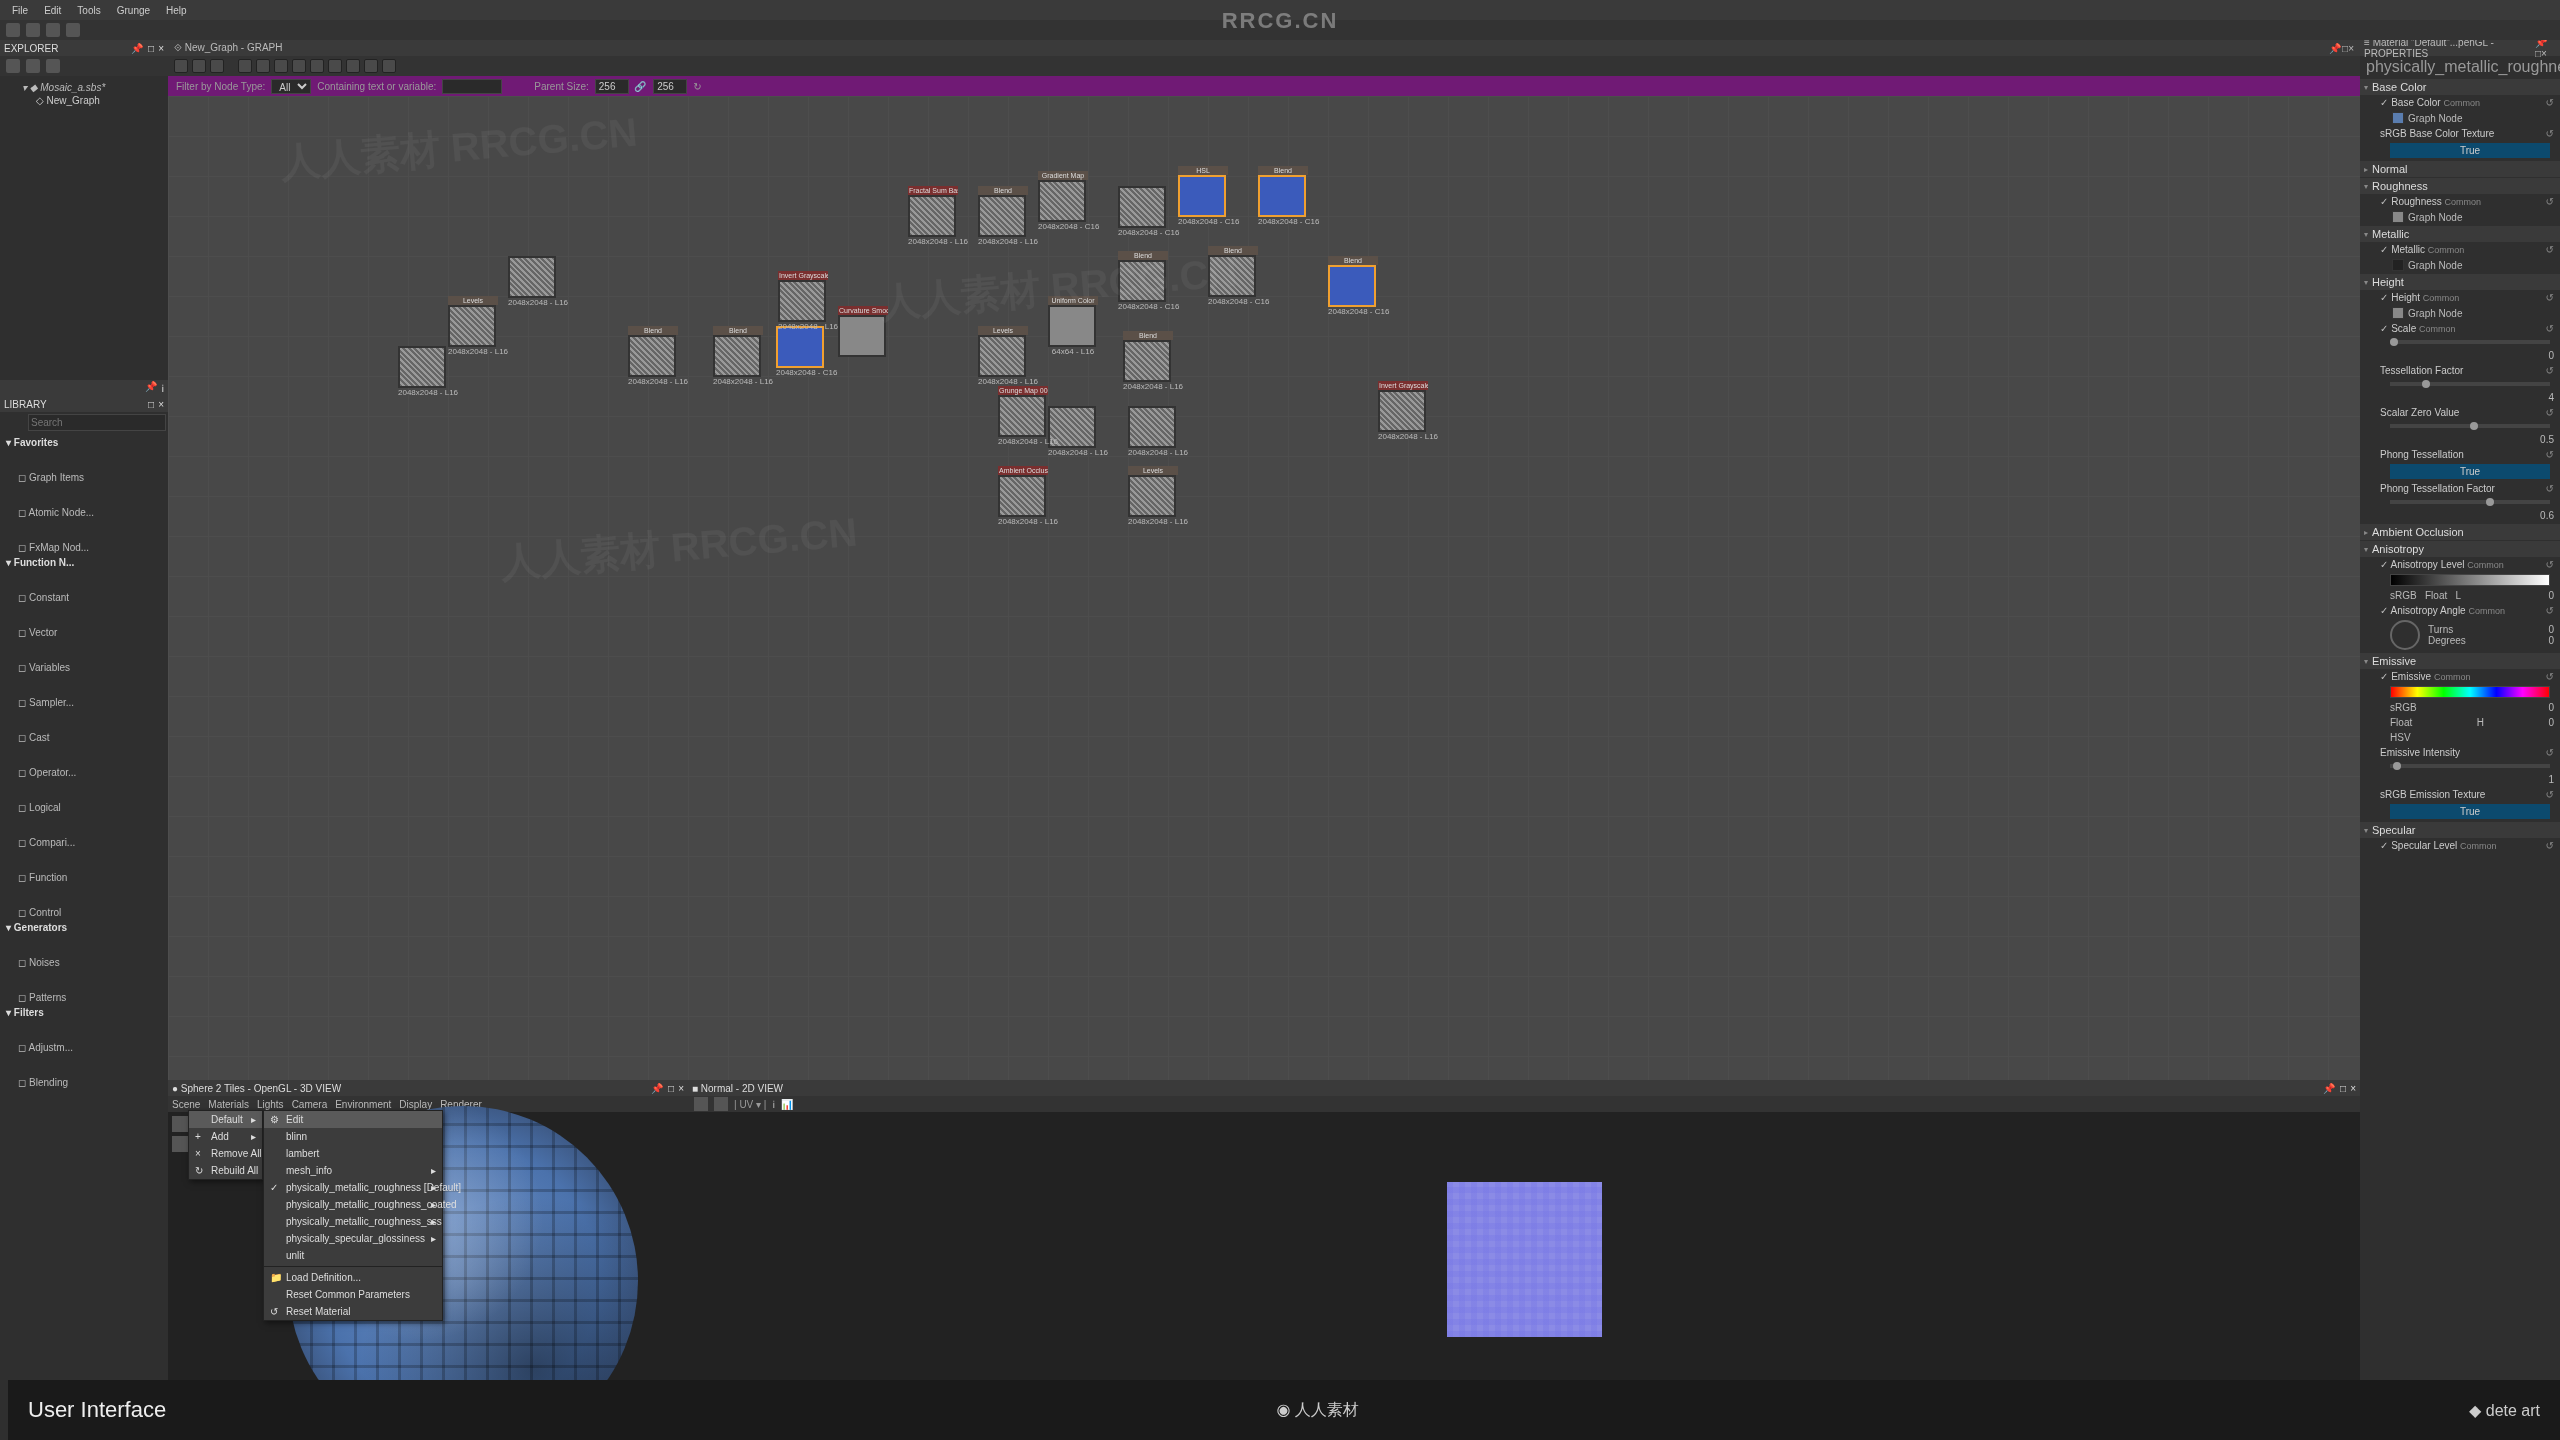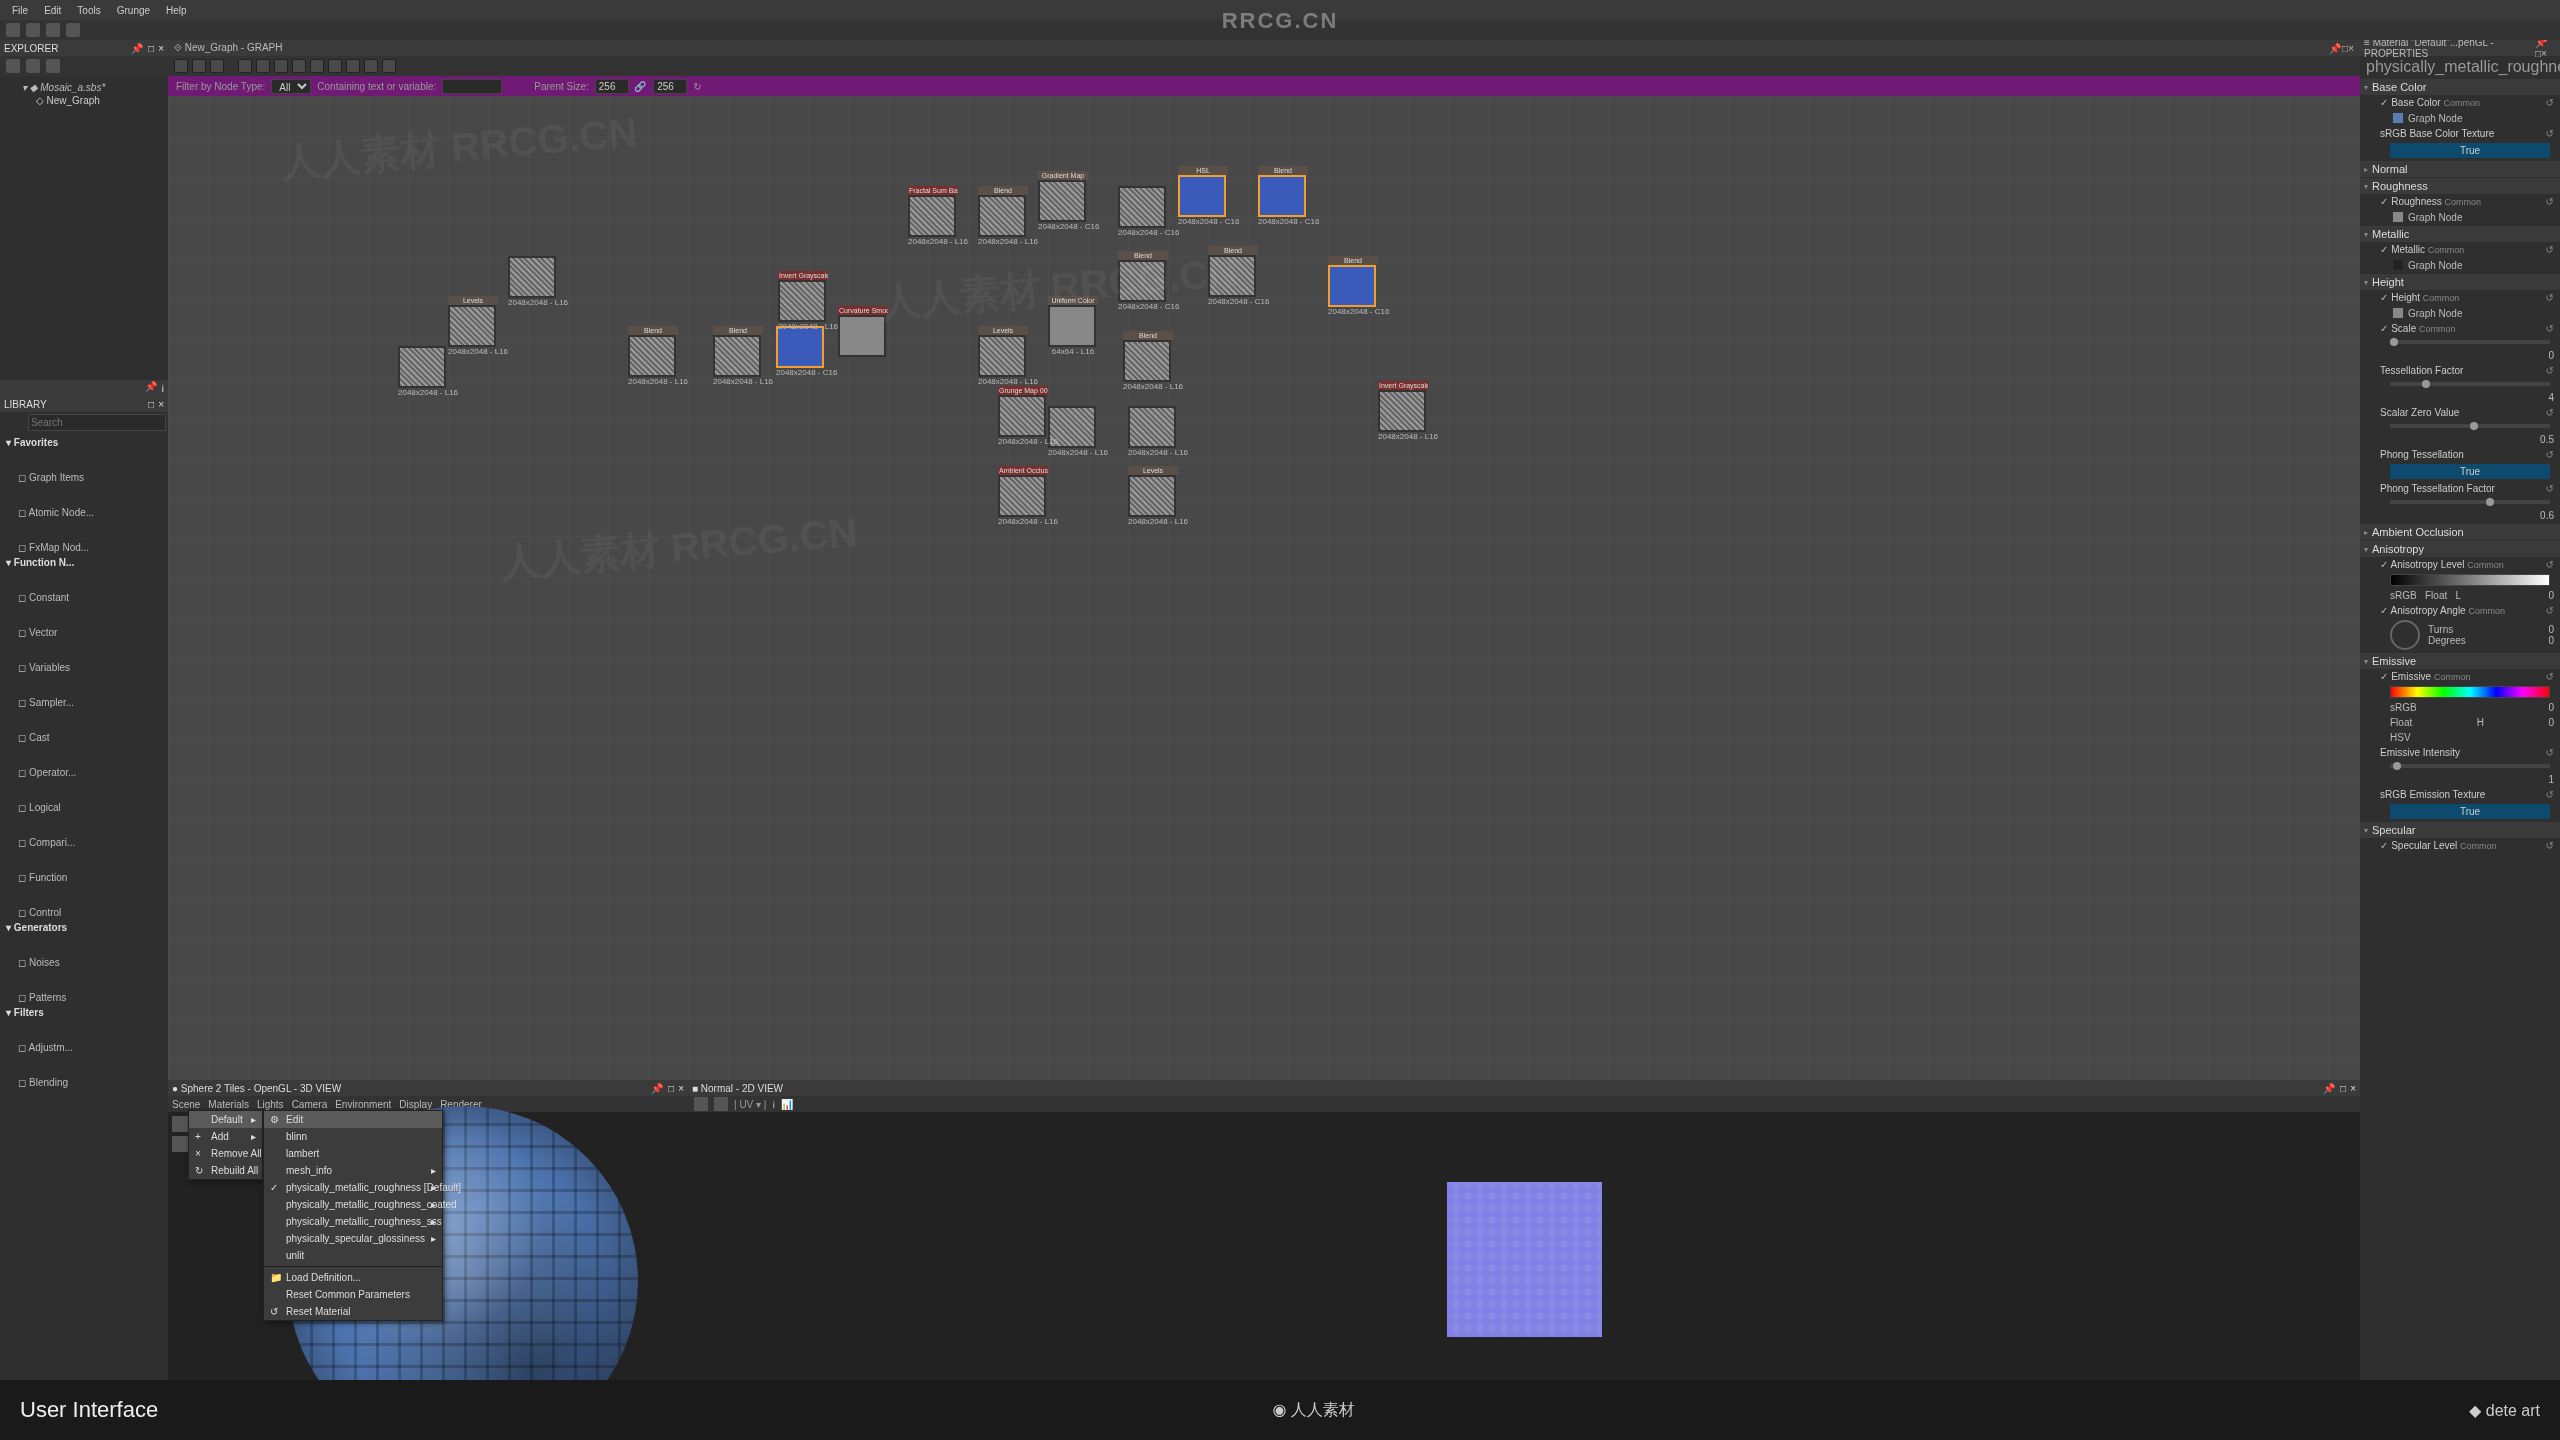--- a/index.html
+++ b/index.html
@@ -85,21 +85,21 @@
 .turndeg .dial { width:30px; height:30px; border:2px solid #666; border-radius:50%;}
 .footer-bar { position:absolute; bottom:0; right:0; background:#333; padding:2px 8px; font-size:10px; color:#999;}
 
 .library { flex:1; display:flex; flex-direction:column;}
 .lib-search { display:flex; padding:2px 4px; gap:12px;}
 .lib-search input { flex:1; background:#2a2a2a; border:1px solid #444; color:#ccc; padding:2px; font-size:10px;}
 .lib-tree { flex:1; overflow:auto; padding:2px;}
 .lib-item { padding:2px 4px 2px 16px; cursor:pointer;margin-top:20px;}
 .lib-cat { padding:2px 4px; color:#ddd; font-weight:bold;}
 
-.bottom-strip { position:absolute; bottom:0; left:0; right:0; height:60px; background:#1a1a1a; display:flex; align-items:center; justify-content:space-between; padding:0 20px;}
+.bottom-strip { position:absolute; bottom:0; left:8px; right:0; height:60px; background:#1a1a1a; display:flex; align-items:center; justify-content:space-between; padding:0 20px;}
 .bottom-strip .title { color:#eee; font-size:22px;}
 .bottom-strip .logo { color:#ccc; font-size:16px;}
 
 .watermark { position:absolute; color:rgba(255,255,255,0.05); font-size:40px; font-weight:bold; pointer-events:none; transform:rotate(-5deg);}
 .top-logo { position:absolute; top:8px; left:50%; transform:translateX(-50%); color:rgba(255,255,255,0.35); font-size:22px; font-weight:bold; letter-spacing:2px; pointer-events:none;}
 .srgb-select { position:absolute; bottom:2px; left:6px; display:flex; align-items:center; gap:4px;}
 .srgb-select select { background:#2a2a2a; border:1px solid #444; color:#ccc; font-size:10px;}
 </style>
 </head>
 <body>

